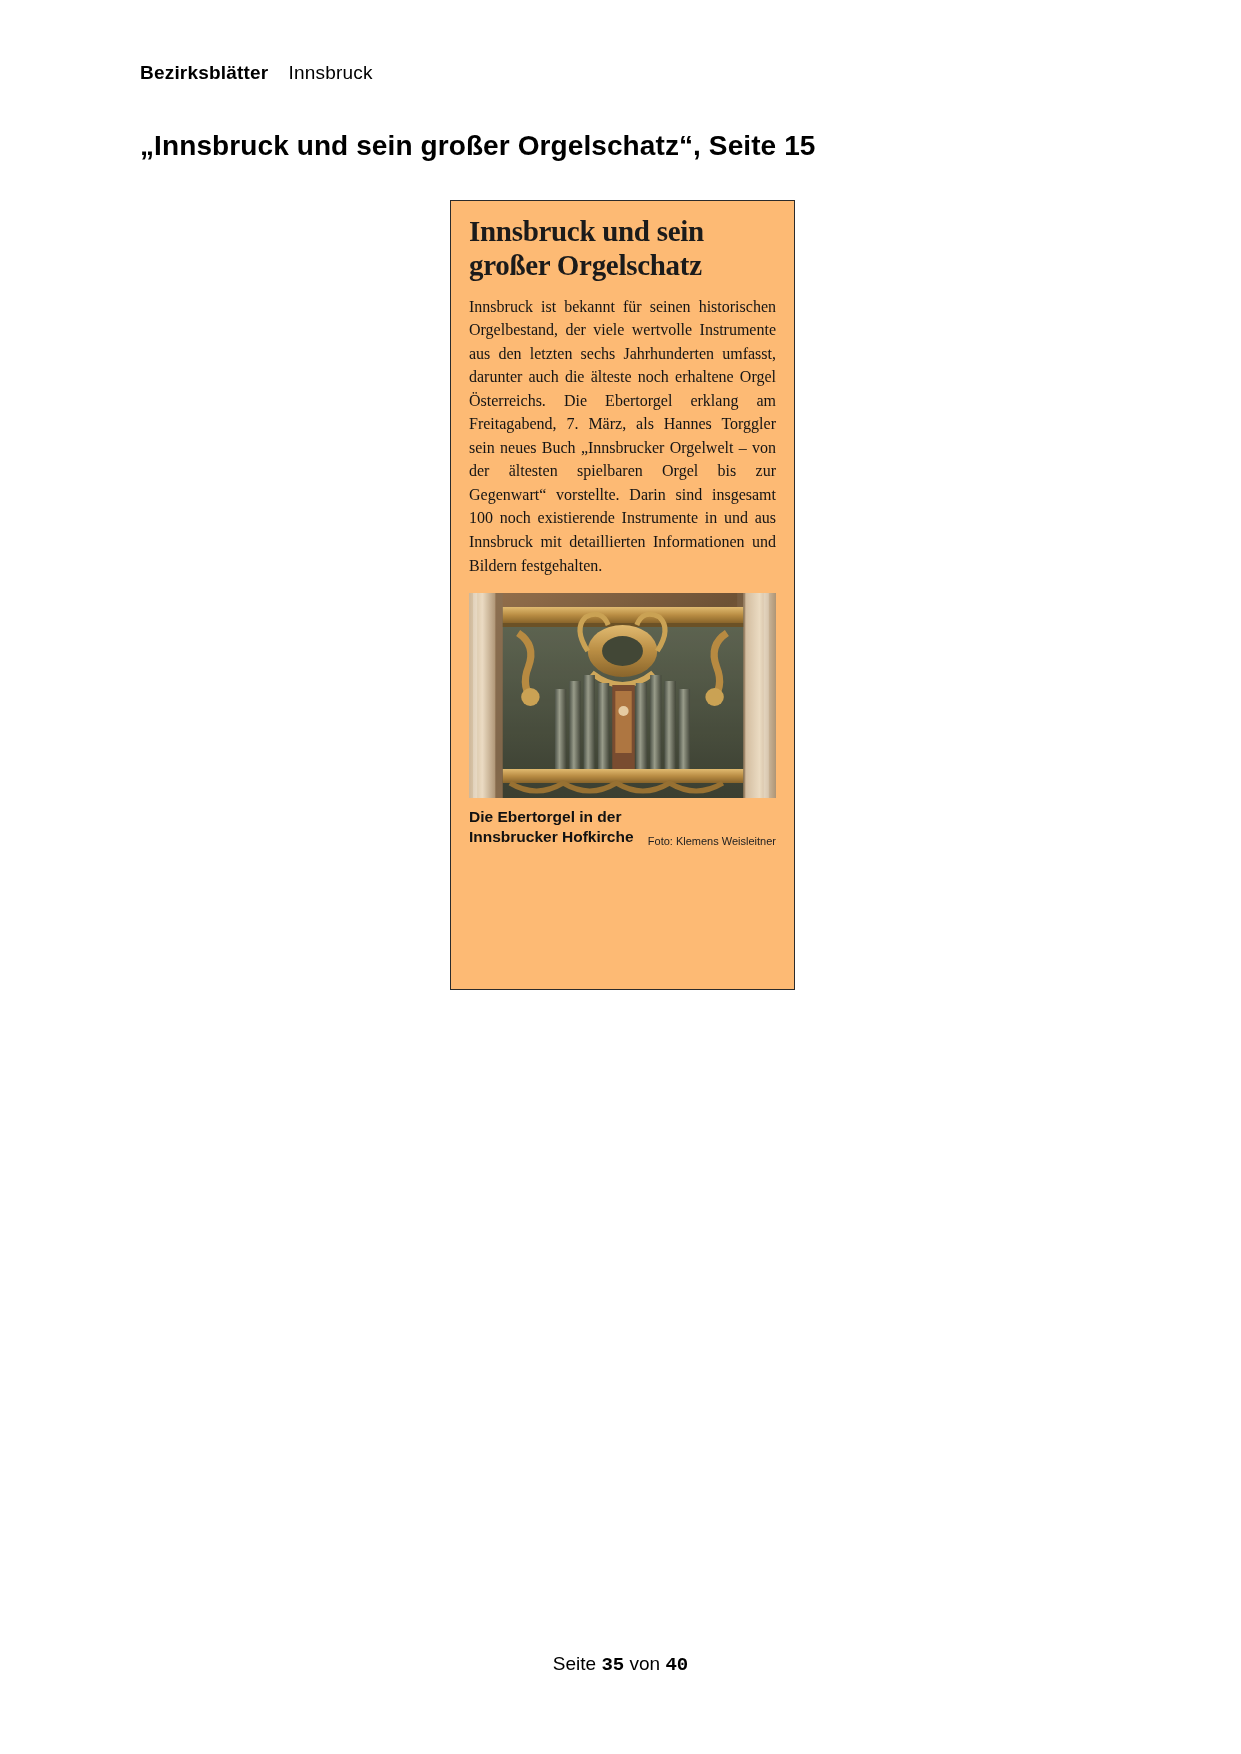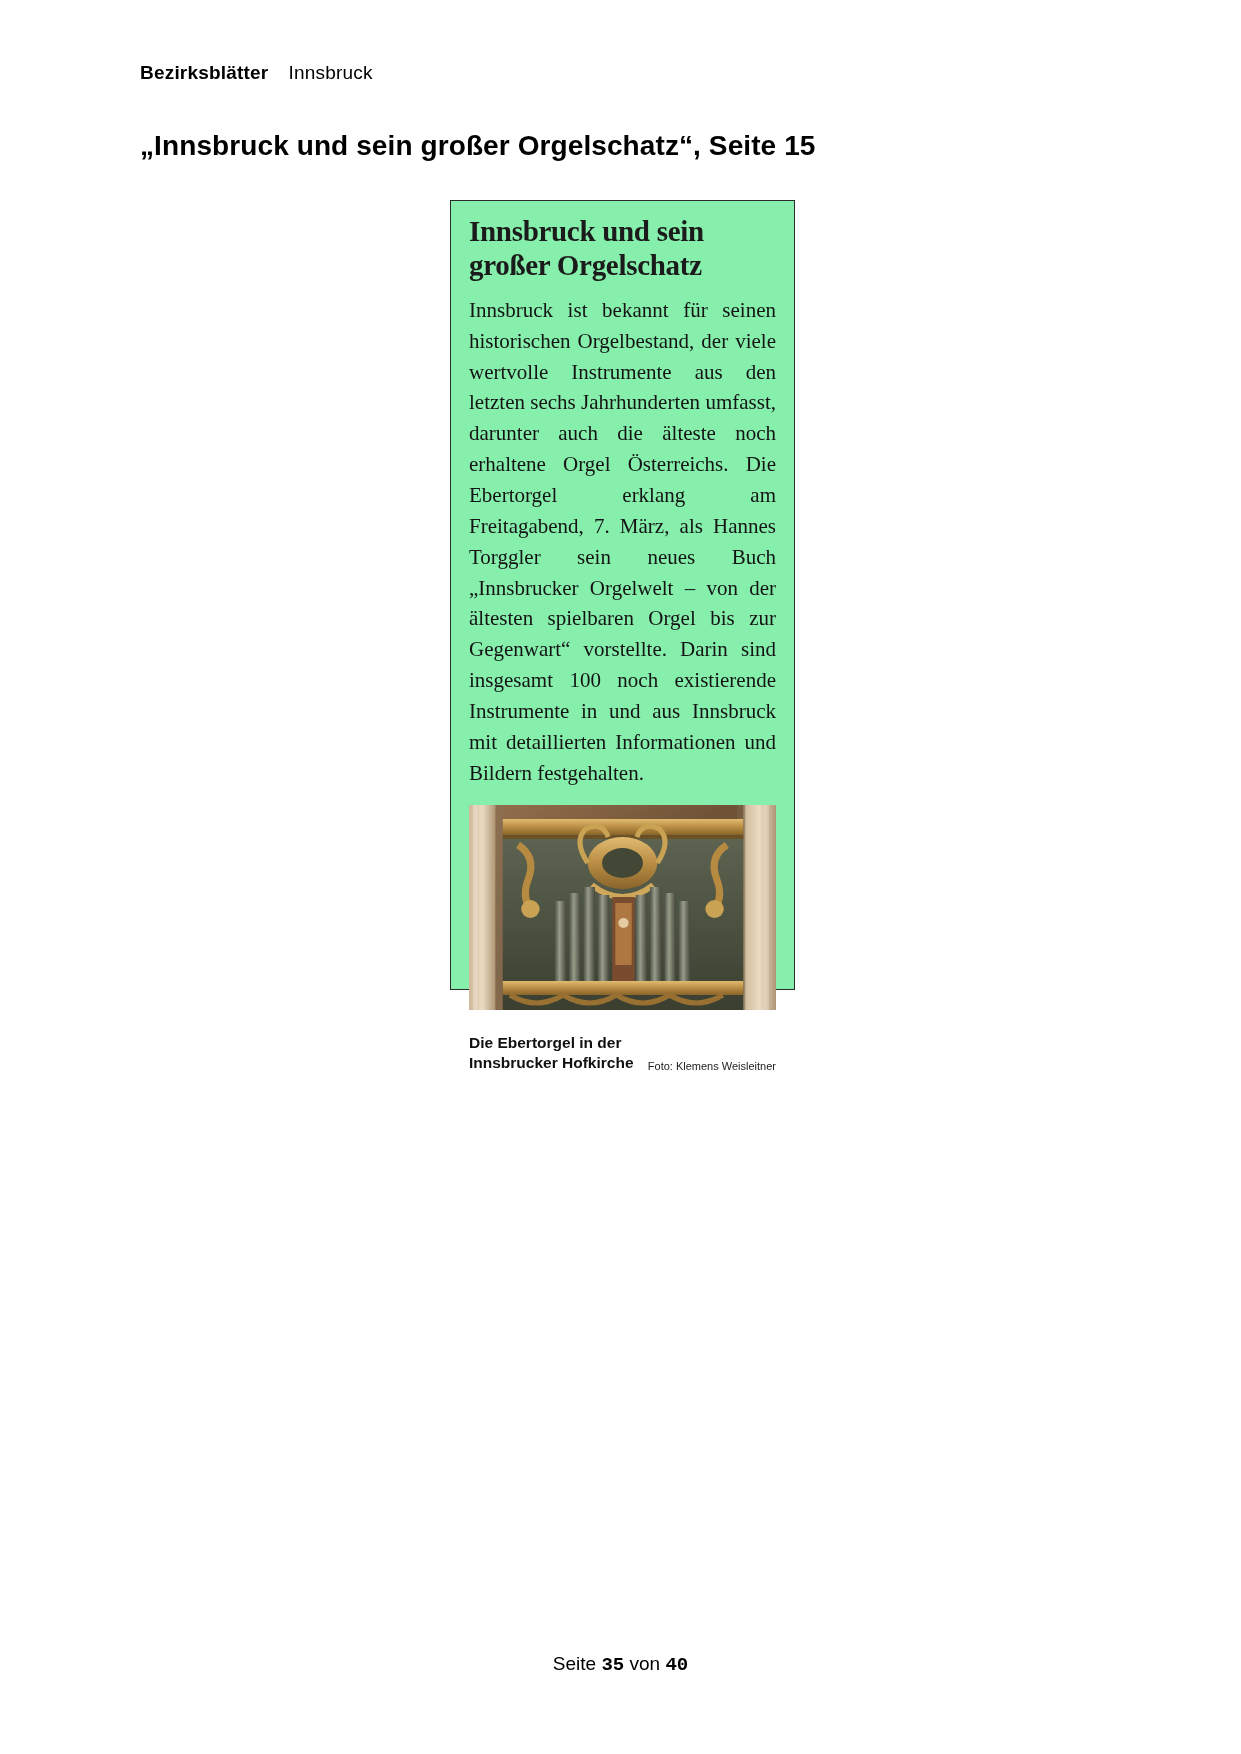--- a/index.html
+++ b/index.html
@@ -45,60 +45,60 @@
   }
 
   
   .clipping {
     position: absolute;
     top: 200px;
     left: 450px;
     width: 345px;
     height: 790px;
     border: 1.5px solid #2b2b2b;
-    background: #86efac;
+    background: #fdba74;
     box-sizing: border-box;
     padding: 14px 18px 10px 18px;
     font-family: "Liberation Serif", serif;
   }
 
   .clip-headline {
     font-family: "Liberation Serif", serif;
     font-weight: bold;
     font-size: 29px;
     line-height: 1.17;
     color: #1b1b1b;
     letter-spacing: -0.3px;
     margin-bottom: 12px;
   }
   .clip-headline .l2 { display: block; }
 
   .clip-body {
     font-family: "Liberation Serif", serif;
-    font-size: 21px;
+    font-size: 16px;
     line-height: 1.47;
     text-align: justify;
     text-justify: inter-word;
     color: #141414;
     hyphens: manual;
   }
 
   
   .clip-photo {
     margin-top: 16px;
     width: 100%;
     height: 205px;
     position: relative;
     overflow: hidden;
     background: #6d5340;
   }
   .clip-photo svg { display: block; width: 100%; height: 100%; }
 
   .clip-caption {
-    margin-top: 23px;
+    margin-top: 9px;
     font-family: "Liberation Sans", sans-serif;
     font-weight: bold;
     font-size: 15.5px;
     line-height: 1.3;
     color: #111111;
     position: relative;
     min-height: 42px;
   }
   .clip-caption .cap-text {
     display: block;

